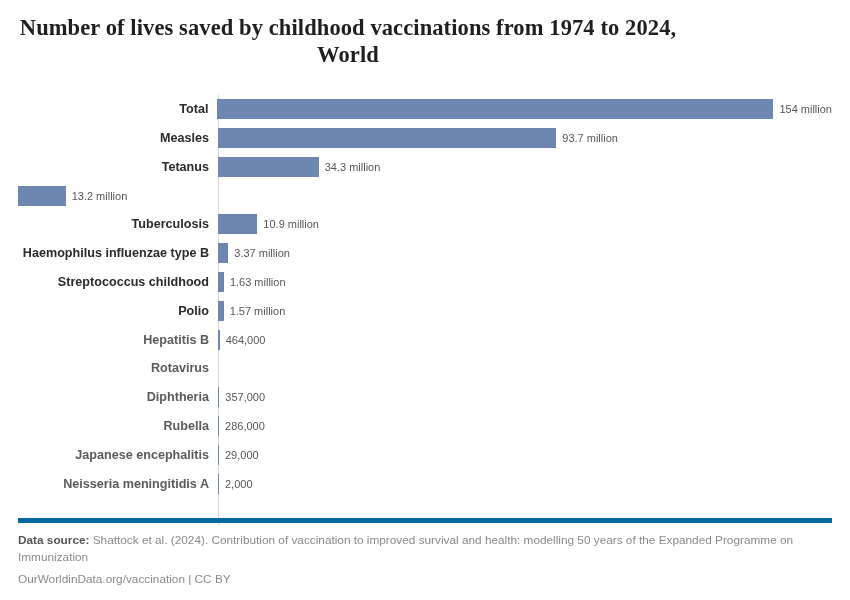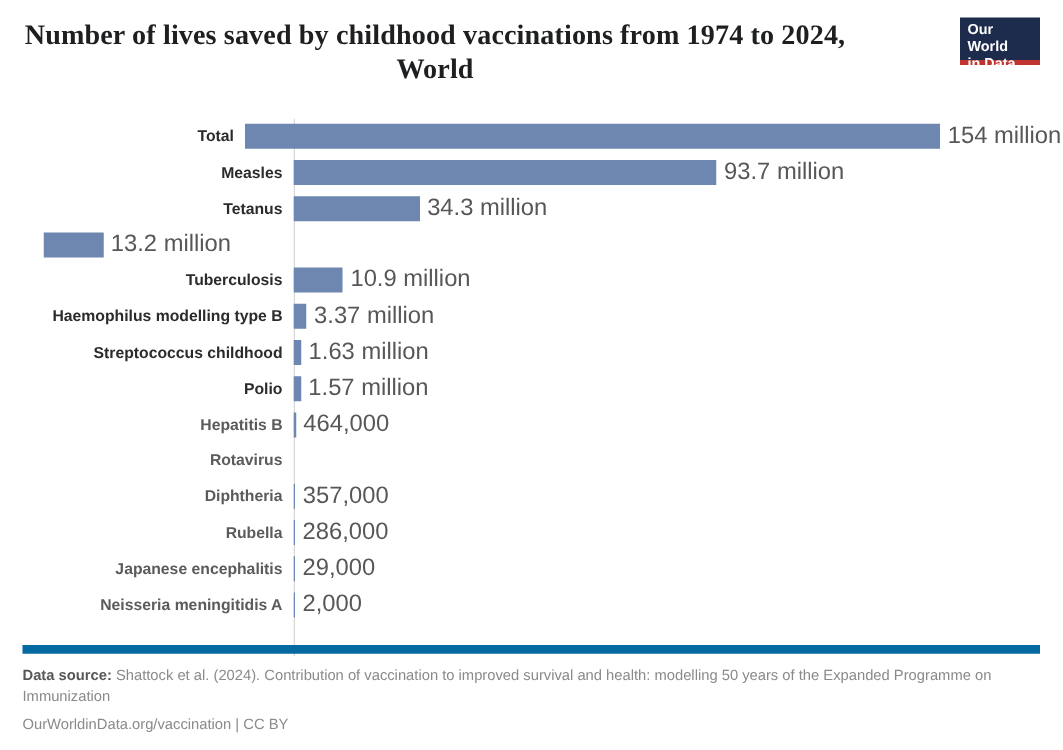--- a/index.html
+++ b/index.html
@@ -55,21 +55,20 @@
     border-bottom: 4px solid #c0332e;
   }
   .owid-logo .l2 { display: block; }
 
   
   .chart-area {
     position: relative;
     margin-top: 26px;
     width: 814px;
     height: 430px;
-    margin-left: 17px;
   }
   .rows {
     position: relative;
   }
   .row {
     display: flex;
     align-items: center;
     height: 28.8px;
   }
   .row-label {
@@ -93,41 +92,41 @@
     height: 100%;
     display: flex;
     align-items: center;
   }
   .bar {
     height: 20px;
     background: #6e87b0;
     min-width: 1px;
   }
   .bar-value {
-    font-size: 19px;
+    font-size: 11px;
     color: #575757;
     margin-left: 6px;
     white-space: nowrap;
   }
   .axis-line {
     position: absolute;
     left: 200px;
     top: 0;
     bottom: 0;
     width: 1px;
     background: #d8d8d8;
   }
 
   
   .footer {
     position: absolute;
     left: 18px;
     right: 18px;
     bottom: 12px;
-    border-top: 7px solid #0369a1;
+    border-top: 5px solid #0369a1;
     padding-top: 9px;
     font-size: 11.8px;
     color: #8a8a8a;
     line-height: 1.45;
   }
   .footer .src-label {
     color: #575757;
     font-weight: 700;
   }
   .footer .src-text { color: #8a8a8a; }
@@ -136,24 +135,20 @@
     color: #8a8a8a;
   }
 </style>
 </head>
 <body>
 
 <div class="page">
 
   <div class="header">
     <div class="title">Number of lives saved by childhood vaccinations from 1974 to 2024, World</div>
-    <div class="owid-logo">
-      <span class="l1">Our World</span>
-      <span class="l2">in Data</span>
-    </div>
   </div>
 
   <div class="chart-area">
     <div class="axis-line"></div>
     <div class="rows" id="rows">
         <div class="row">
           <div class="row-label">Total</div>
           <div class="bar-wrap">
             <div class="bar" style="width: 556px; background: rgb(110, 135, 176);"></div>
             <div class="bar-value">154 million</div>
@@ -180,21 +175,21 @@
           </div>
         </div>
         <div class="row">
           <div class="row-label">Tuberculosis</div>
           <div class="bar-wrap">
             <div class="bar" style="width: 39.3532px; background: rgb(110, 135, 176);"></div>
             <div class="bar-value">10.9 million</div>
           </div>
         </div>
         <div class="row">
-          <div class="row-label">Haemophilus modelling type B</div>
+          <div class="row-label">Haemophilus influenzae type B</div>
           <div class="bar-wrap">
             <div class="bar" style="width: 10.2896px; background: rgb(110, 135, 176);"></div>
             <div class="bar-value">3.37 million</div>
           </div>
         </div>
         <div class="row">
           <div class="row-label">Streptococcus childhood</div>
           <div class="bar-wrap">
             <div class="bar" style="width: 5.88494px; background: rgb(110, 135, 176);"></div>
             <div class="bar-value">1.63 million</div>

